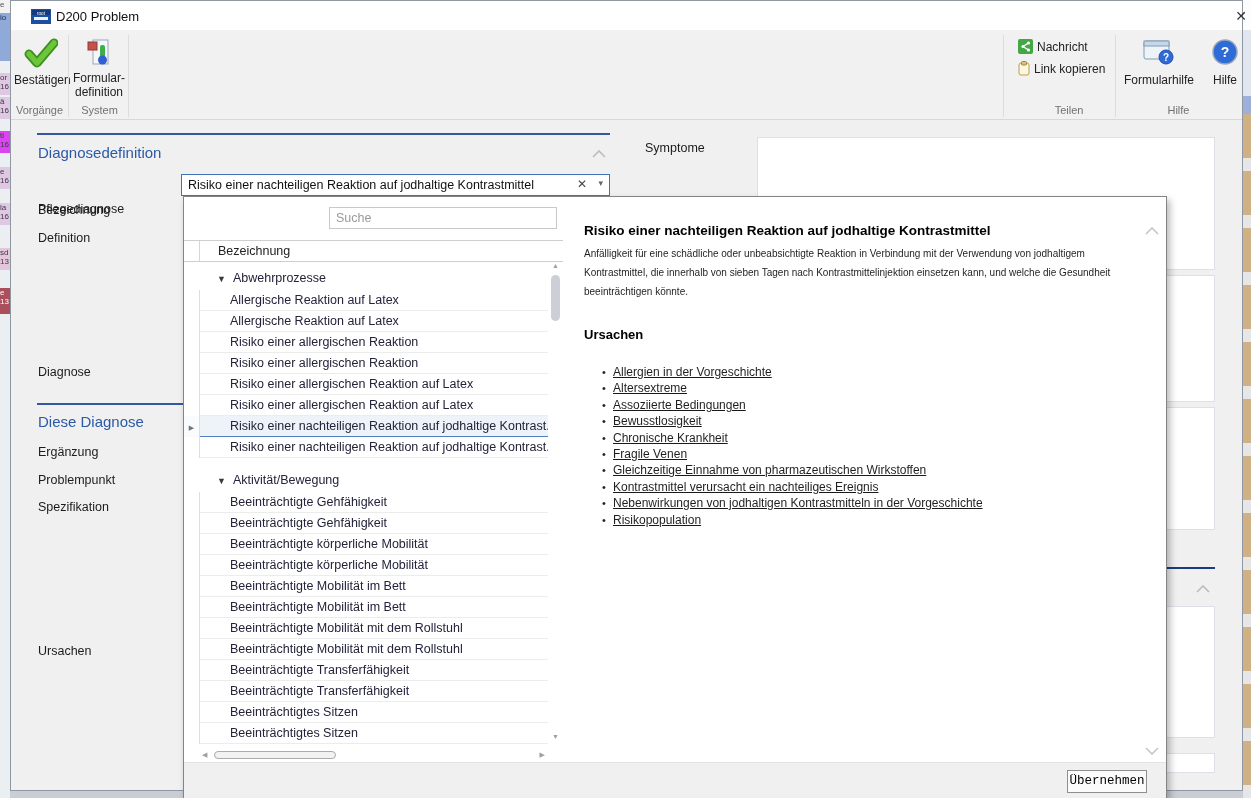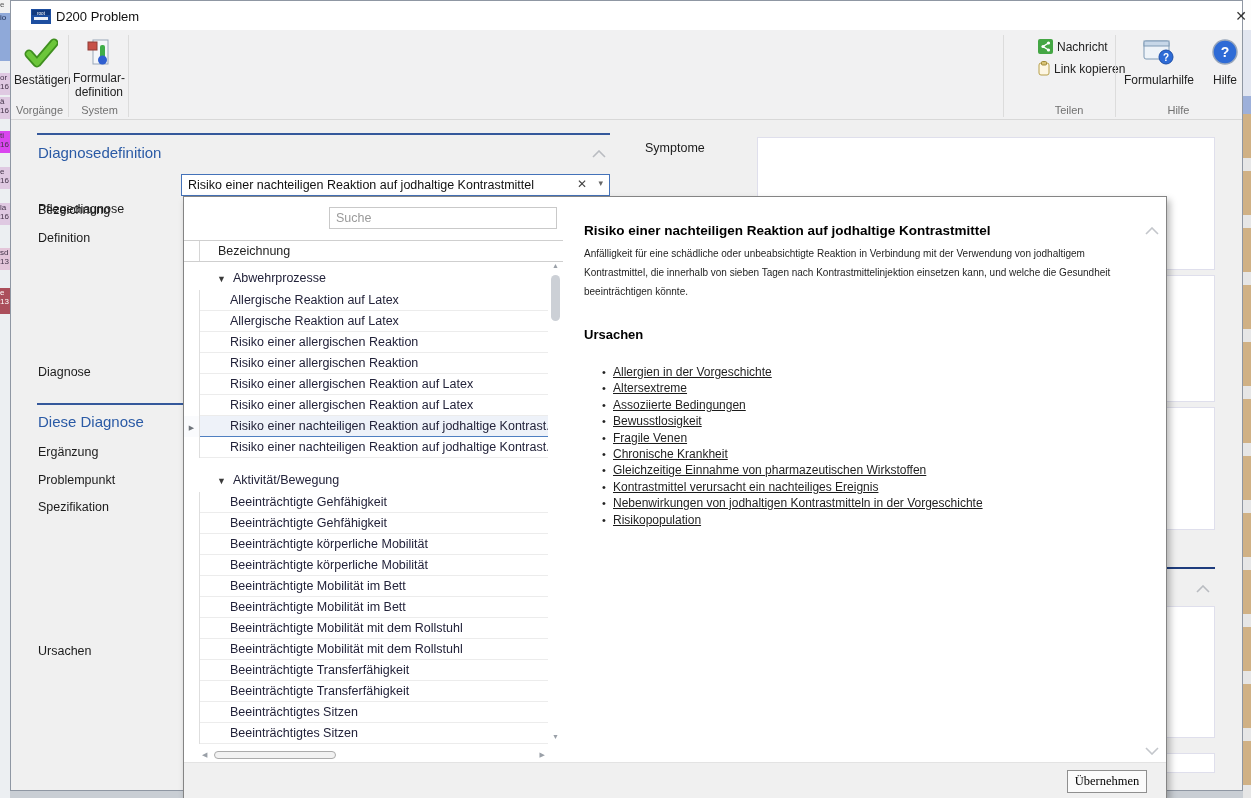--- a/index.html
+++ b/index.html
@@ -34,21 +34,21 @@
 
   
   .ribbon { position:absolute; left:11px; top:30px; width:1231px; height:90px; background:#f1f1f2; border-bottom:1px solid #d8d8d8; }
   .rib-sep { position:absolute; top:5px; height:82px; width:1px; background:#dcdcdc; }
   .sep1 { left:57px; } .sep2 { left:117px; } .sep3 { left:992px; } .sep4 { left:1104px; }
   .bigbtn { position:absolute; top:4px; height:70px; text-align:center; font-size:12px; color:#222; }
   .bb1 { left:3px; width:53px; }
   .bb2 { left:60px; width:56px; }
   .bigbtn .bicon { display:block; margin:4px auto 2px auto; }
   .bigbtn .blabel { display:block; line-height:14px; }
-  .smallbtn { position:absolute; height:18px; font-size:12px; color:#222; white-space:nowrap;margin-left:20px; }
+  .smallbtn { position:absolute; height:18px; font-size:12px; color:#222; white-space:nowrap; }
   .sb-nachricht { left:1007px; top:9px; }
   .sb-link { left:1007px; top:31px; }
   .smallbtn svg { vertical-align:-3px; margin-right:4px; }
   .helpbtn { position:absolute; top:6px; text-align:center; font-size:12px; color:#222; }
   .hb1 { left:1108px; width:80px; }
   .hb2 { left:1192px; width:44px; }
   .helpbtn .bicon { display:block; margin:2px auto 4px auto; }
   .grouplabels { position:absolute; left:0; top:74px; width:100%; height:15px; font-size:11px; color:#717171; }
   .glabel { position:absolute; text-align:center; }
   .gl1 { left:0; width:57px; } .gl2 { left:60px; width:57px; }
@@ -102,21 +102,21 @@
   .detail { position:absolute; left:400px; top:12px; width:548px; }
   .dtitle { margin-top:14px; font-size:13.5px; font-weight:bold; color:#000; }
   .dpara { margin-top:6px; font-size:10px; line-height:19px; color:#1f1f1f; }
   .dheading { margin-top:26px; font-size:13px; font-weight:bold; color:#000; }
   .detail ul { margin-top:22px; padding-left:20px; list-style:none;text-decoration:underline; }
   .detail li { position:relative; padding-left:9px; font-size:12px; line-height:16.4px; color:#1f1f1f; }
   .detail li::before { content:"•"; position:absolute; left:-2px; top:0; font-size:11px; color:#222; }
   .dsb { position:absolute; left:961px; }
   .dsb-up { top:24px; } .dsb-down { top:544px; }
   .pfooter { position:absolute; left:0; top:565px; width:100%; height:37px; background:#f0f0f0; border-top:1px solid #e3e3e3; }
-  .apply-btn { position:absolute; left:883px; top:7px; width:80px; height:23px; background:#fbfbfb; border:1px solid #8f8f8f; font-size:12.5px; font-family:Liberation Serif, serif; color:#000; text-align:center; line-height:21px; }
+  .apply-btn { position:absolute; left:883px; top:7px; width:80px; height:23px; background:#fbfbfb; border:1px solid #8f8f8f; font-size:12.5px; font-family:Liberation Mono, monospace; color:#000; text-align:center; line-height:21px; }
 </style>
 </head>
 <body>
 
 <div class="screen">
 
   <div class="left-strip">
     <div class="chip c0">e</div>
     <div class="chip c1">io</div>
     <div class="chip c2">or
@@ -376,22 +376,22 @@
 
     <div class="detail">
       <div class="dtitle">Risiko einer nachteiligen Reaktion auf jodhaltige Kontrastmittel</div>
       <div class="dpara">Anfälligkeit für eine schädliche oder unbeabsichtigte Reaktion in Verbindung mit der Verwendung von jodhaltigem Kontrastmittel, die innerhalb von sieben Tagen nach Kontrastmittelinjektion einsetzen kann, und welche die Gesundheit beeinträchtigen könnte.</div>
       <div class="dheading">Ursachen</div>
       <ul>
         <li>Allergien in der Vorgeschichte</li>
         <li>Altersextreme</li>
         <li>Assoziierte Bedingungen</li>
         <li>Bewusstlosigkeit</li>
+        <li>Chronische Krankheit</li>
         <li>Fragile Venen</li>
-        <li>Chronische Krankheit</li>
         <li>Gleichzeitige Einnahme von pharmazeutischen Wirkstoffen</li>
         <li>Kontrastmittel verursacht ein nachteiliges Ereignis</li>
         <li>Nebenwirkungen von jodhaltigen Kontrastmitteln in der Vorgeschichte</li>
         <li>Risikopopulation</li>
       </ul>
     </div>
 
     <span class="chev dsb dsb-up">
       <svg width="14" height="8">
           <polyline points="1,7 7,1 13,7" fill="none" stroke="#c3c6cb" stroke-width="1.6"></polyline>

